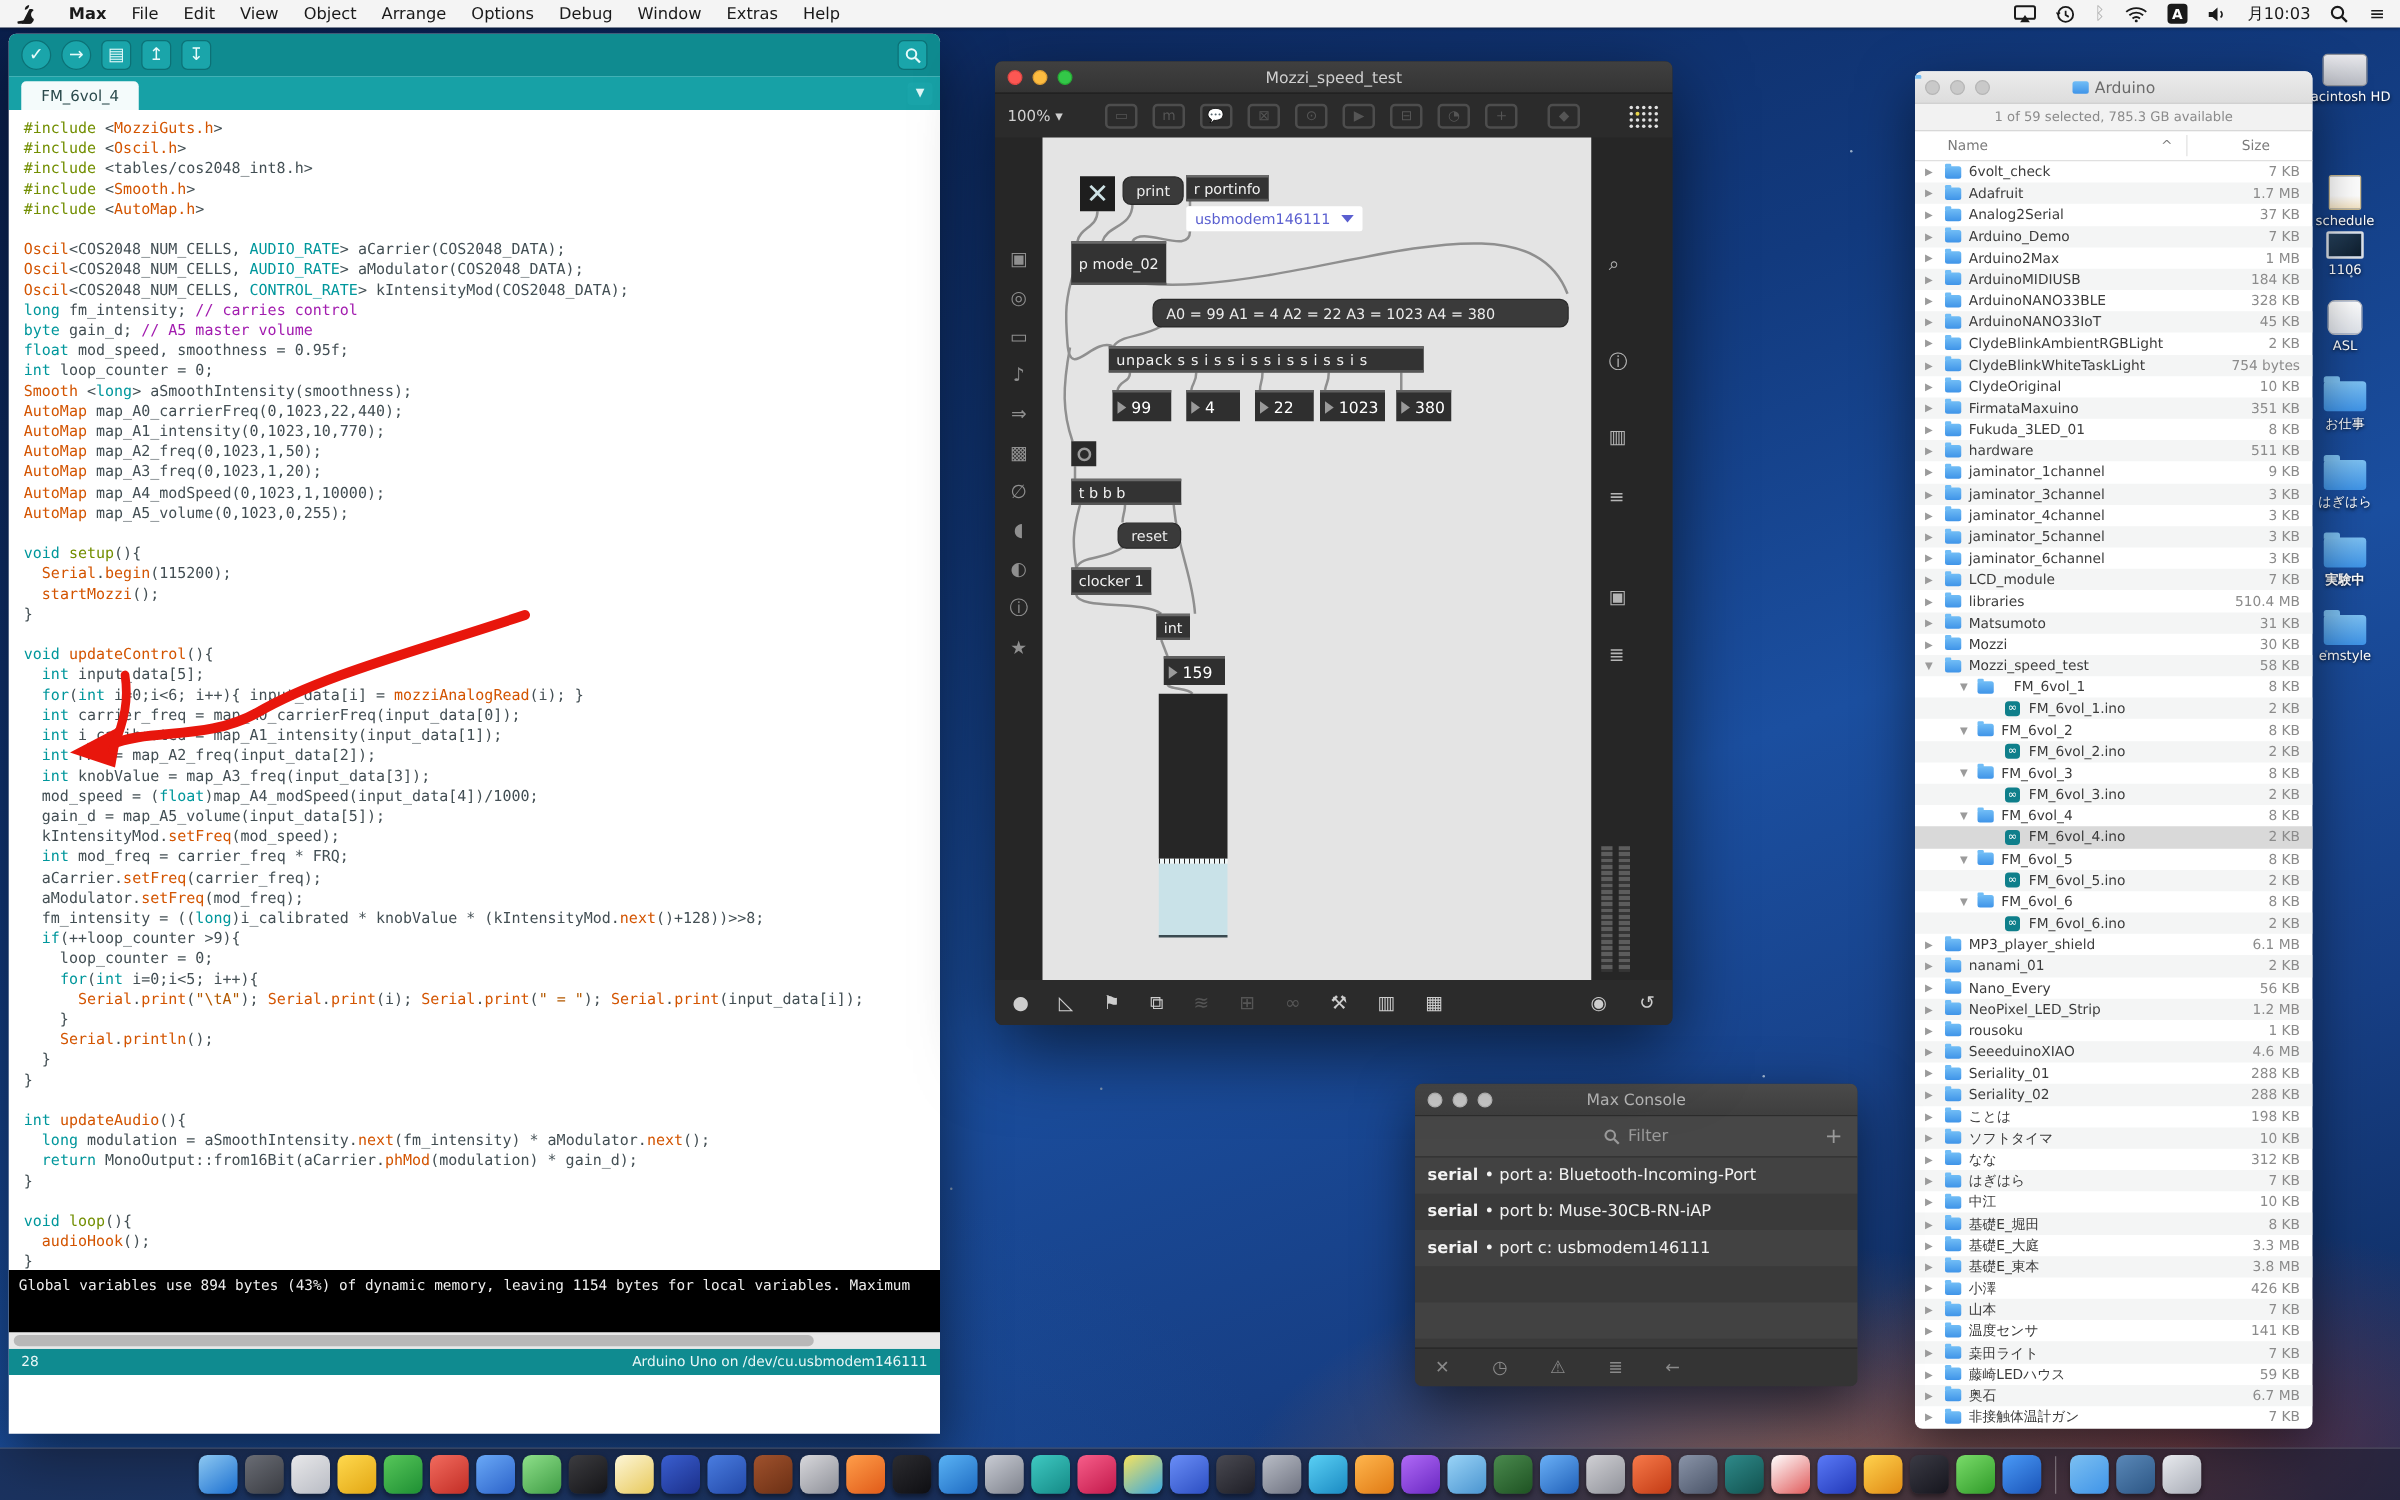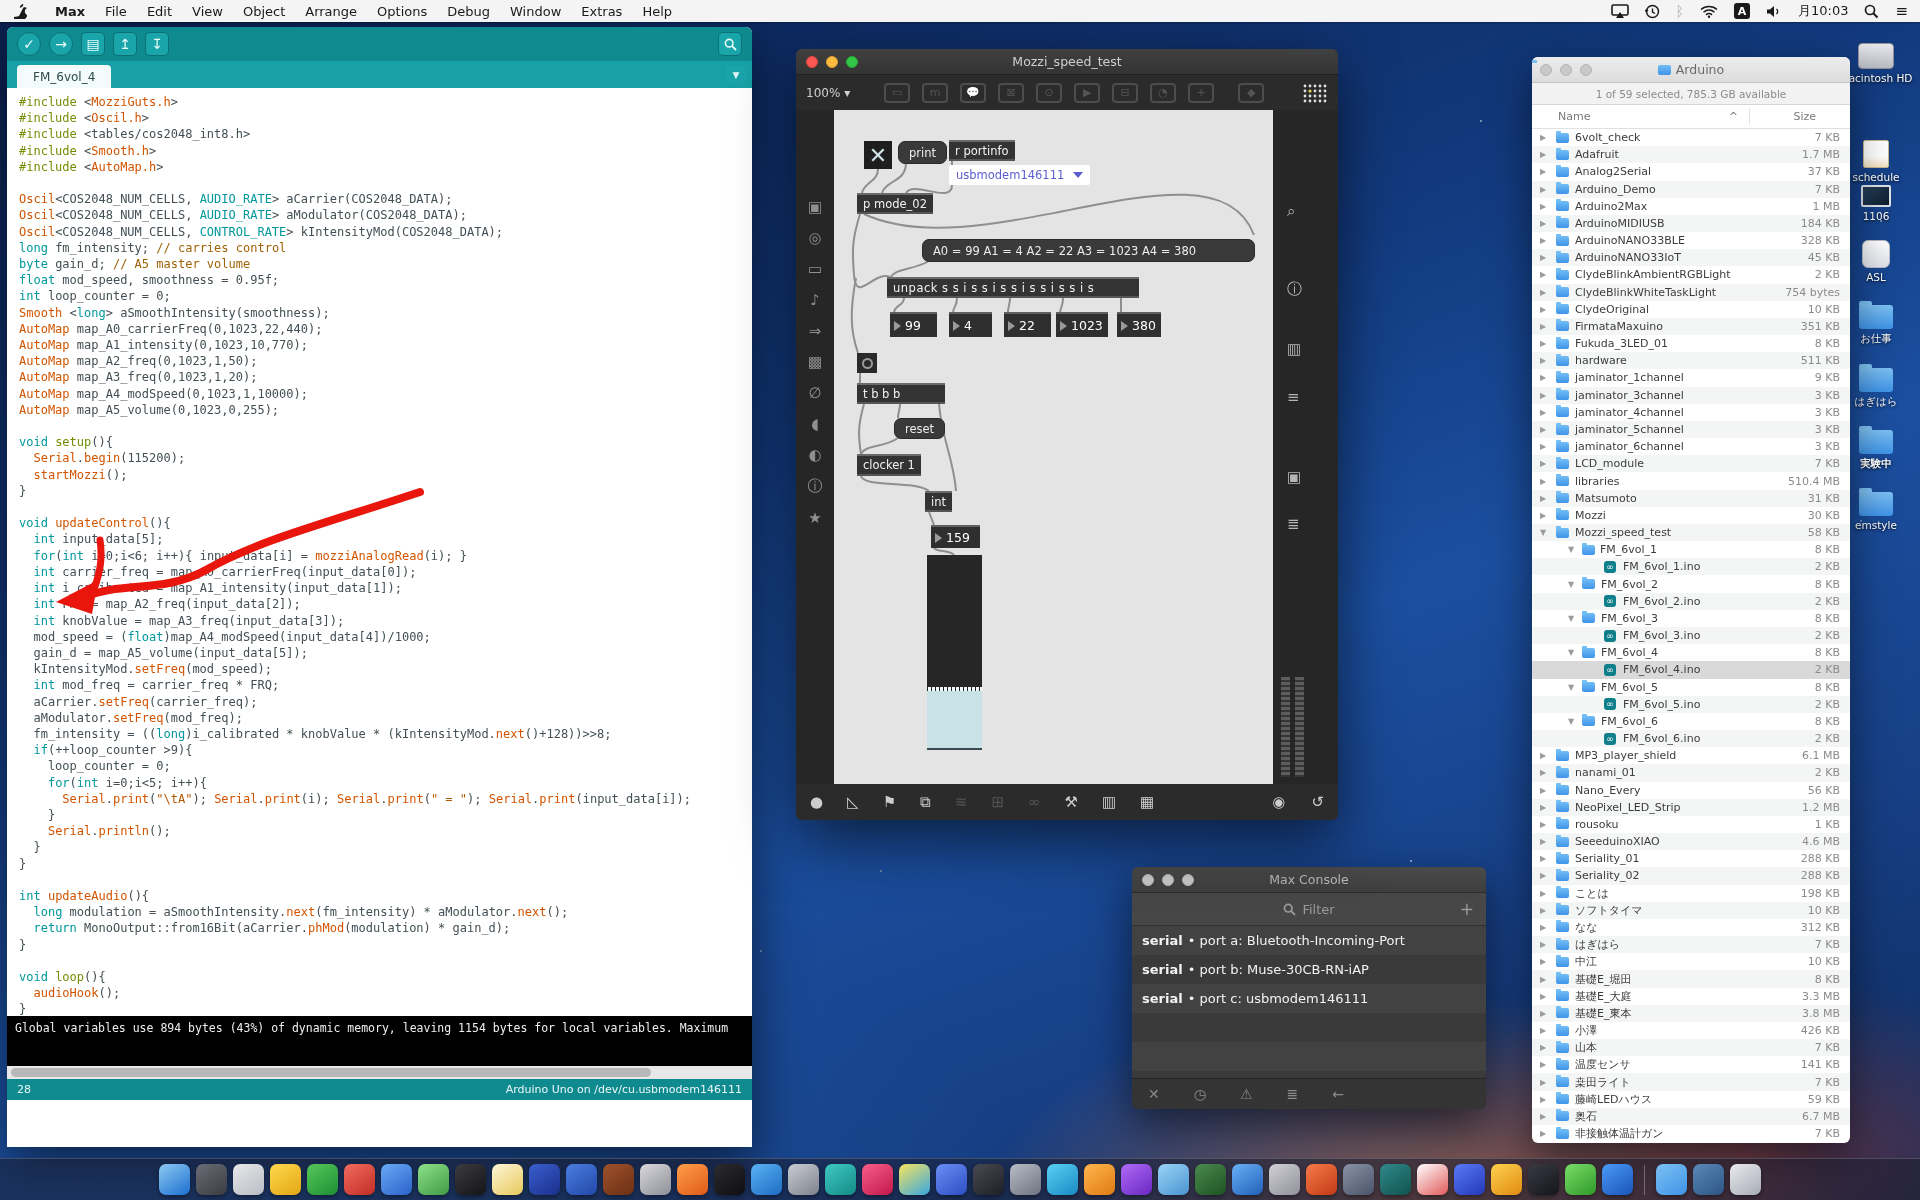--- a/index.html
+++ b/index.html
@@ -39,21 +39,21 @@
   #ar-title{height:24px;background:linear-gradient(#ececec,#dcdcdc);display:flex;align-items:center;padding:0 10px;position:relative;border-bottom:1px solid #bdbdbd;}
   #ar-title .title{position:absolute;left:0;right:0;text-align:center;font-size:12.5px;color:#5a5a5a;}
   #ar-toolbar{height:34px;background:#0f8b90;display:flex;align-items:center;gap:8px;padding:0 10px;}
   .ar-btn{width:24px;height:24px;border-radius:50%;background:#1aa5aa;border:1px solid #0c7176;color:#e8fbfb;display:flex;align-items:center;justify-content:center;font-size:14px;}
   .ar-btn.sq{border-radius:5px;}
   #ar-serial{margin-left:auto;width:24px;height:24px;border-radius:5px;background:#1aa5aa;border:1px solid #0c7176;display:flex;align-items:center;justify-content:center;}
   #ar-tabs{height:27px;background:#17a1a6;display:flex;align-items:flex-end;padding-left:10px;position:relative;}
   #ar-tab{background:#f4fbfb;color:#2b4a4c;font-size:12px;padding:5px 16px 4px;border-radius:4px 4px 0 0;}
   #ar-tabdrop{position:absolute;right:6px;top:5px;width:20px;height:18px;background:#1aa5aa;border-radius:3px;color:#e0f6f6;font-size:9px;display:flex;align-items:center;justify-content:center;}
   #ar-code{height:928px;background:#ffffff;padding:6px 0 0 12px;font-family:"DejaVu Sans Mono","Liberation Mono",monospace;font-size:12px;line-height:16.2px;white-space:pre;overflow:hidden;}
-  .cl-k{color:#00979c;} .cl-o{color:#d35400;} .cl-c{color:#a16207;} .cl-p{color:#434f54;} .cl-g{color:#728e00;} .cl-s{color:#b35900;}
+  .cl-k{color:#00979c;} .cl-o{color:#d35400;} .cl-c{color:#a21caf;} .cl-p{color:#434f54;} .cl-g{color:#728e00;} .cl-s{color:#b35900;}
   #ar-status{height:23px;background:#0f8b90;color:#fff;font-size:12px;display:flex;align-items:center;padding:0 10px;}
   #ar-console{height:50px;background:#000;color:#eee;font-family:"DejaVu Sans Mono","Liberation Mono",monospace;font-size:11.5px;line-height:17px;padding:4px 8px;white-space:nowrap;overflow:hidden;}
   #ar-hscroll{height:13px;background:#e8e8e8;position:relative;}
   #ar-hscroll .thumb{position:absolute;left:4px;top:2px;width:640px;height:9px;border-radius:5px;background:#b8b8b8;}
   #ar-footer{height:21px;background:#0f8b90;color:#eaf7f7;font-size:11px;display:flex;align-items:center;padding:0 10px;}
   #ar-footer .board{margin-left:auto;}
   #red-arrow{position:absolute;left:0;top:0;z-index:30;pointer-events:none;}
   
   #max{position:absolute;left:796px;top:49px;width:542px;height:771px;z-index:20;border-radius:6px;overflow:hidden;
        background:#2b2b2b;box-shadow:0 20px 60px rgba(0,0,0,.6);}
@@ -359,21 +359,21 @@
         </div>
         <div class="fd-row">
           <span class="fd-tri" style="left:6px">▼</span>
           <span class="fd-ic" style="left:24px"></span>
           <span class="fd-name" style="left:43px">Mozzi_speed_test</span>
           <span class="fd-size">58 KB</span>
         </div>
         <div class="fd-row">
           <span class="fd-tri" style="left:34px">▼</span>
           <span class="fd-ic" style="left:50px"></span>
-          <span class="fd-name" style="left:68px">FM_6vol_1</span>
+          <span class="fd-name" style="left:79px">FM_6vol_1</span>
           <span class="fd-size">8 KB</span>
         </div>
         <div class="fd-row">
           <span class="fd-ino" style="left:72px">∞</span>
           <span class="fd-name" style="left:91px">FM_6vol_1.ino</span>
           <span class="fd-size">2 KB</span>
         </div>
         <div class="fd-row">
           <span class="fd-tri" style="left:34px">▼</span>
           <span class="fd-ic" style="left:50px"></span>
@@ -695,21 +695,21 @@
             <path d="M100 437 C100 442, 116 440, 120 445"></path>
           </g>
         </svg>
         <div id="p-toggle">✕</div>
         <div class="pmsg" style="left:64px;top:31px;height:23px;">print</div>
         <div class="pobj" style="left:115px;top:30px;height:21px;">r portinfo</div>
         <div id="p-umenu">
             <span>usbmodem146111</span>
             <span class="dtri"></span>
           </div>
-        <div class="pobj" style="left:23px;top:83px;height:21px;">p mode_02</div>
+        <div class="pobj" style="left:23px;top:83px;height:35px;">p mode_02</div>
         <div class="pmsg" style="left:88px;top:129px;width:333px;height:23px;">A0 = 99 A1 = 4 A2 = 22 A3 = 1023 A4 = 380</div>
         <div class="pobj" style="left:53px;top:167px;width:252px;height:21px;letter-spacing:.5px;">unpack s s i s s i s s i s s i s s i s</div>
         <div class="pnum" style="left:56px;top:202px;width:47px;height:25px;">
             <span class="tri"></span>
             <span>99</span>
           </div>
         <div class="pnum" style="left:115px;top:202px;width:43px;height:25px;">
             <span class="tri"></span>
             <span>4</span>
           </div>

